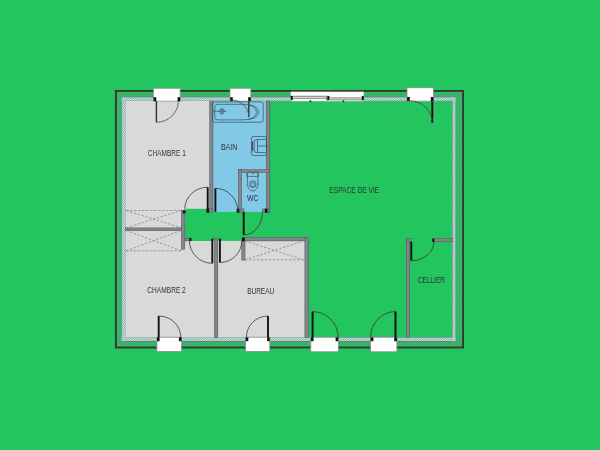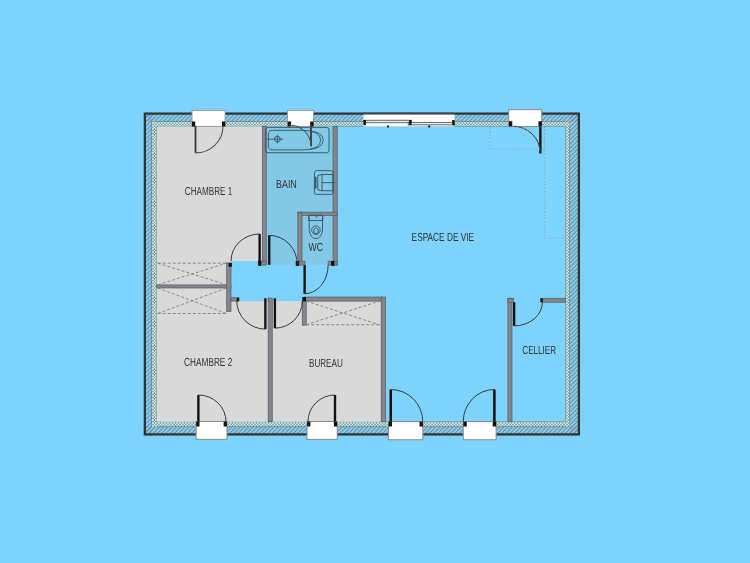--- a/index.html
+++ b/index.html
@@ -1,16 +1,16 @@
 <!DOCTYPE html>
 <html><head>
 <meta charset="utf-8">
 <style>
   html,body{margin:0;padding:0;background:#ffffff;}
-  .page{width:600px;height:450px;position:relative;overflow:hidden;background:#7dd3fc;}
+  .page{width:600px;height:450px;position:relative;overflow:hidden;background:#22c55e;}
   svg{position:absolute;left:0;top:0;}
   text{font-family:"Liberation Sans",sans-serif;fill:#333333;}
 </style>
 </head>
 <body>
 <div class="page">
 <svg width="600" height="450" viewBox="0 0 600 450">
 <defs>
   <pattern id="hatch" width="3.4" height="3.4" patternUnits="userSpaceOnUse">
     <path d="M-0.9,0.9 L0.9,-0.9 M0,3.4 L3.4,0 M2.5,4.3 L4.3,2.5" stroke="#7c7c7c" stroke-width="0.75" fill="none"></path>

